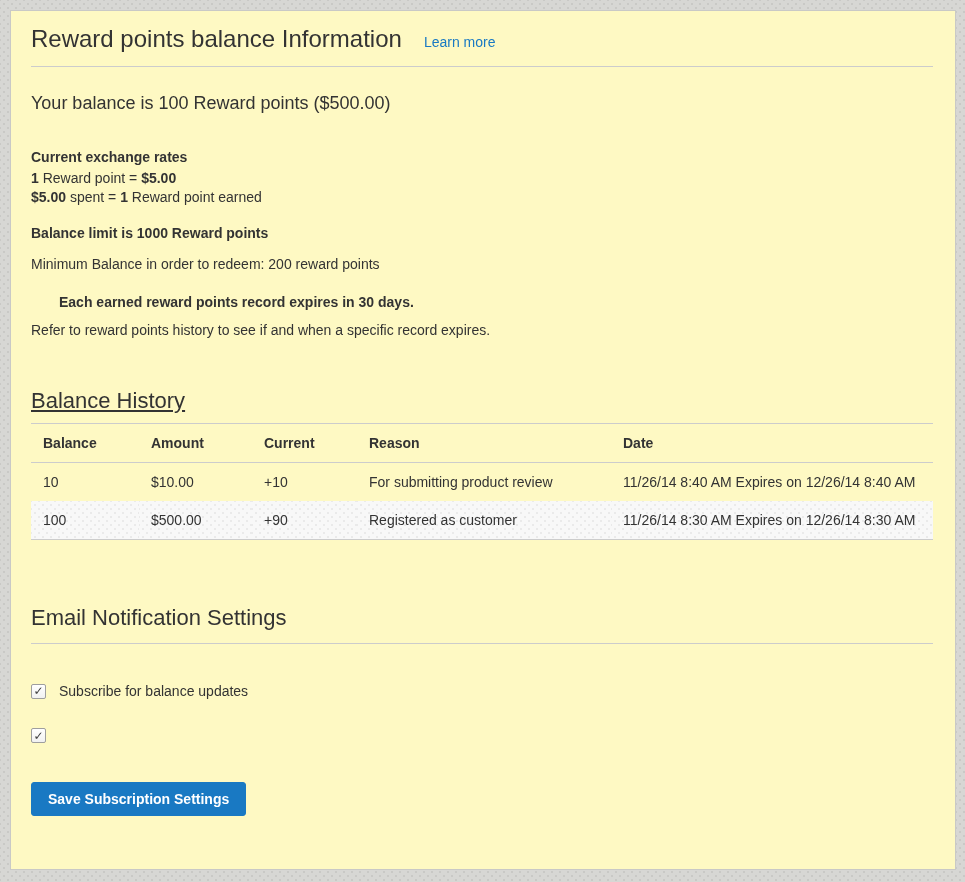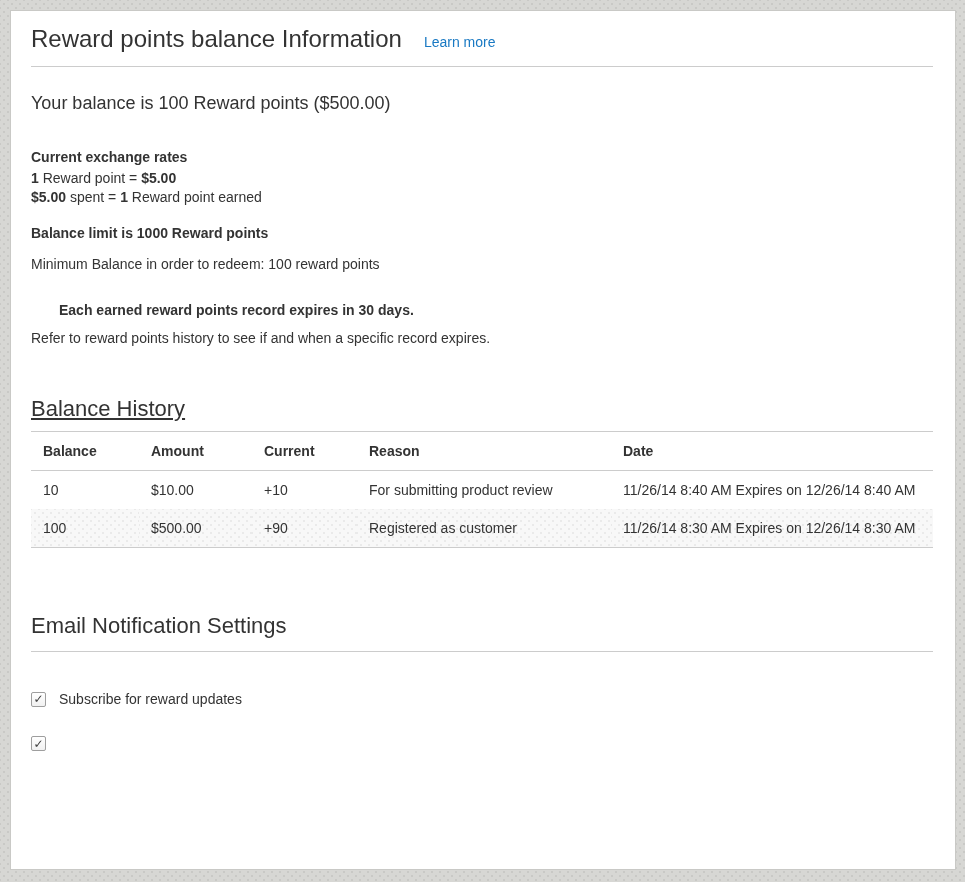--- a/index.html
+++ b/index.html
@@ -13,21 +13,21 @@
     background-image:
       radial-gradient(#c9c9c6 1px, transparent 1.4px),
       radial-gradient(#c9c9c6 1px, transparent 1.4px);
     background-size: 8px 8px;
     background-position: 0 0, 4px 4px;
     overflow: hidden;
   }
   .card {
     width: 946px; height: 860px;
     margin: 10px auto 0 10px;
-    background: #ffffff;
+    background: #fef9c3;
     border: 1px solid #c9c9c6;
     padding: 14px 22px 22px 20px;
   }
   
   .page-header {
     display: flex; align-items: baseline;
     border-bottom: 1px solid #cccccc;
     padding-bottom: 13px;
   }
   .page-title {
@@ -39,21 +39,21 @@
   
   .balance-summary { font-size: 18px; line-height: 25px; margin-top: 24px; font-weight: 400; }
   .p-bold  { font-size: 14px; line-height: 20px; font-weight: 700; }
   .p-reg   { font-size: 14px; line-height: 20px; font-weight: 400; }
   .exchange-heading   { margin-top: 31px; }
   .exchange-lines     { margin-top: 2px; font-size: 14px; line-height: 19px; }
   .exchange-lines .line { display: block; }
   .exchange-lines b   { font-weight: 700; }
   .balance-limit      { margin-top: 16px; }
   .minimum-balance    { margin-top: 11px; }
-  .expiration-bold    { margin-top: 26px; padding-left: 28px; }
+  .expiration-bold    { margin-top: 18px; padding-left: 28px; }
   .expiration-note    { margin-top: 8px; }
   
   .section-heading {
     font-size: 22px; font-weight: 300; line-height: 28px; color: #333;
   }
   .history-heading { margin-top: 47px; text-decoration: underline; }
   .notif-heading   { margin-top: 64px; border-bottom: 1px solid #cccccc; padding-bottom: 11px; }
   
   table.history {
     margin-top: 8px; width: 100%;
@@ -123,21 +123,21 @@
   <p class="balance-summary">Your balance is 100 Reward points ($500.00)</p>
 
   <p class="p-bold exchange-heading">Current exchange rates</p>
 
   <p class="exchange-lines">
     <span class="line"><b>1</b><span> Reward point = </span><b>$5.00</b></span>
     <span class="line"><b>$5.00</b><span> spent = </span><b>1</b><span> Reward point earned</span></span>
   </p>
 
   <p class="p-bold balance-limit">Balance limit is 1000 Reward points</p>
-  <p class="p-reg minimum-balance">Minimum Balance in order to redeem: 100 reward points</p>
+  <p class="p-reg minimum-balance">Minimum Balance in order to redeem: 200 reward points</p>
 
   <p class="p-bold expiration-bold">Each earned reward points record expires in 30 days.</p>
   <p class="p-reg expiration-note">Refer to reward points history to see if and when a specific record expires.</p>
 
   <h2 class="section-heading history-heading">Balance History</h2>
 
   <table class="history">
     <colgroup>
       <col class="c1">
         <col class="c2">
@@ -169,21 +169,22 @@
         <td>Registered as customer</td>
         <td class="date-cell">11/26/14 8:30 AM Expires on 12/26/14 8:30 AM</td>
       </tr>
     </tbody>
   </table>
 
   <h2 class="section-heading notif-heading">Email Notification Settings</h2>
 
   <div class="checkbox-row first">
     <span class="checkbox">✓</span>
-    <label class="checkbox-label">Subscribe for reward updates</label>
+    <label class="checkbox-label">Subscribe for balance updates</label>
   </div>
 
   <div class="checkbox-row second">
     <span class="checkbox">✓</span>
   </div>
 
+  <button class="save-button">Save Subscription Settings</button>
 
 </div>
 
 </body></html>

